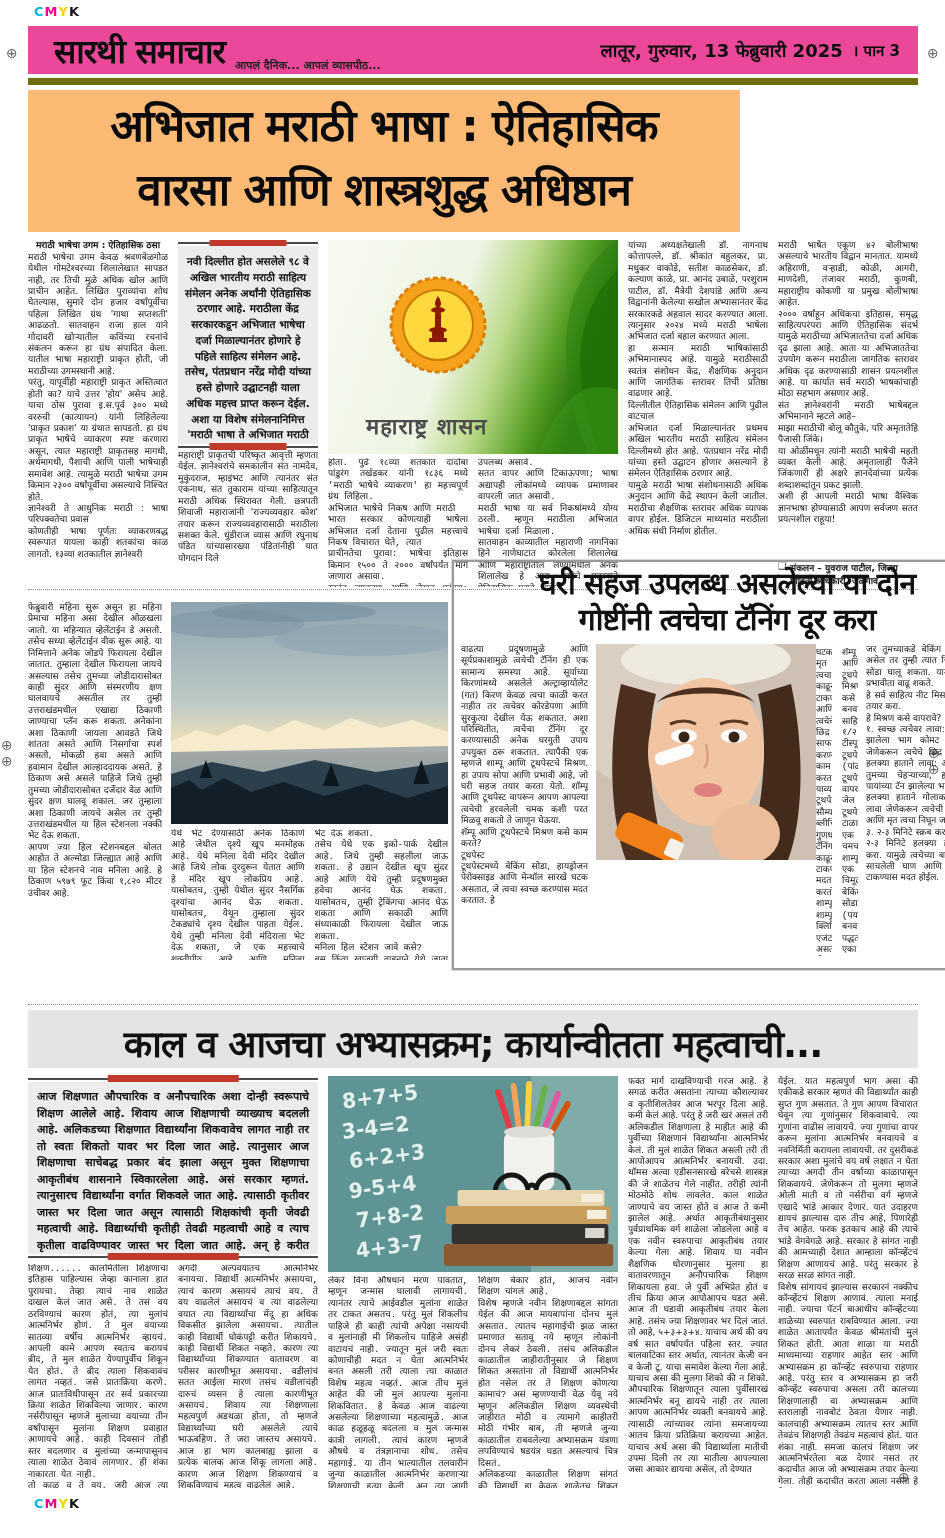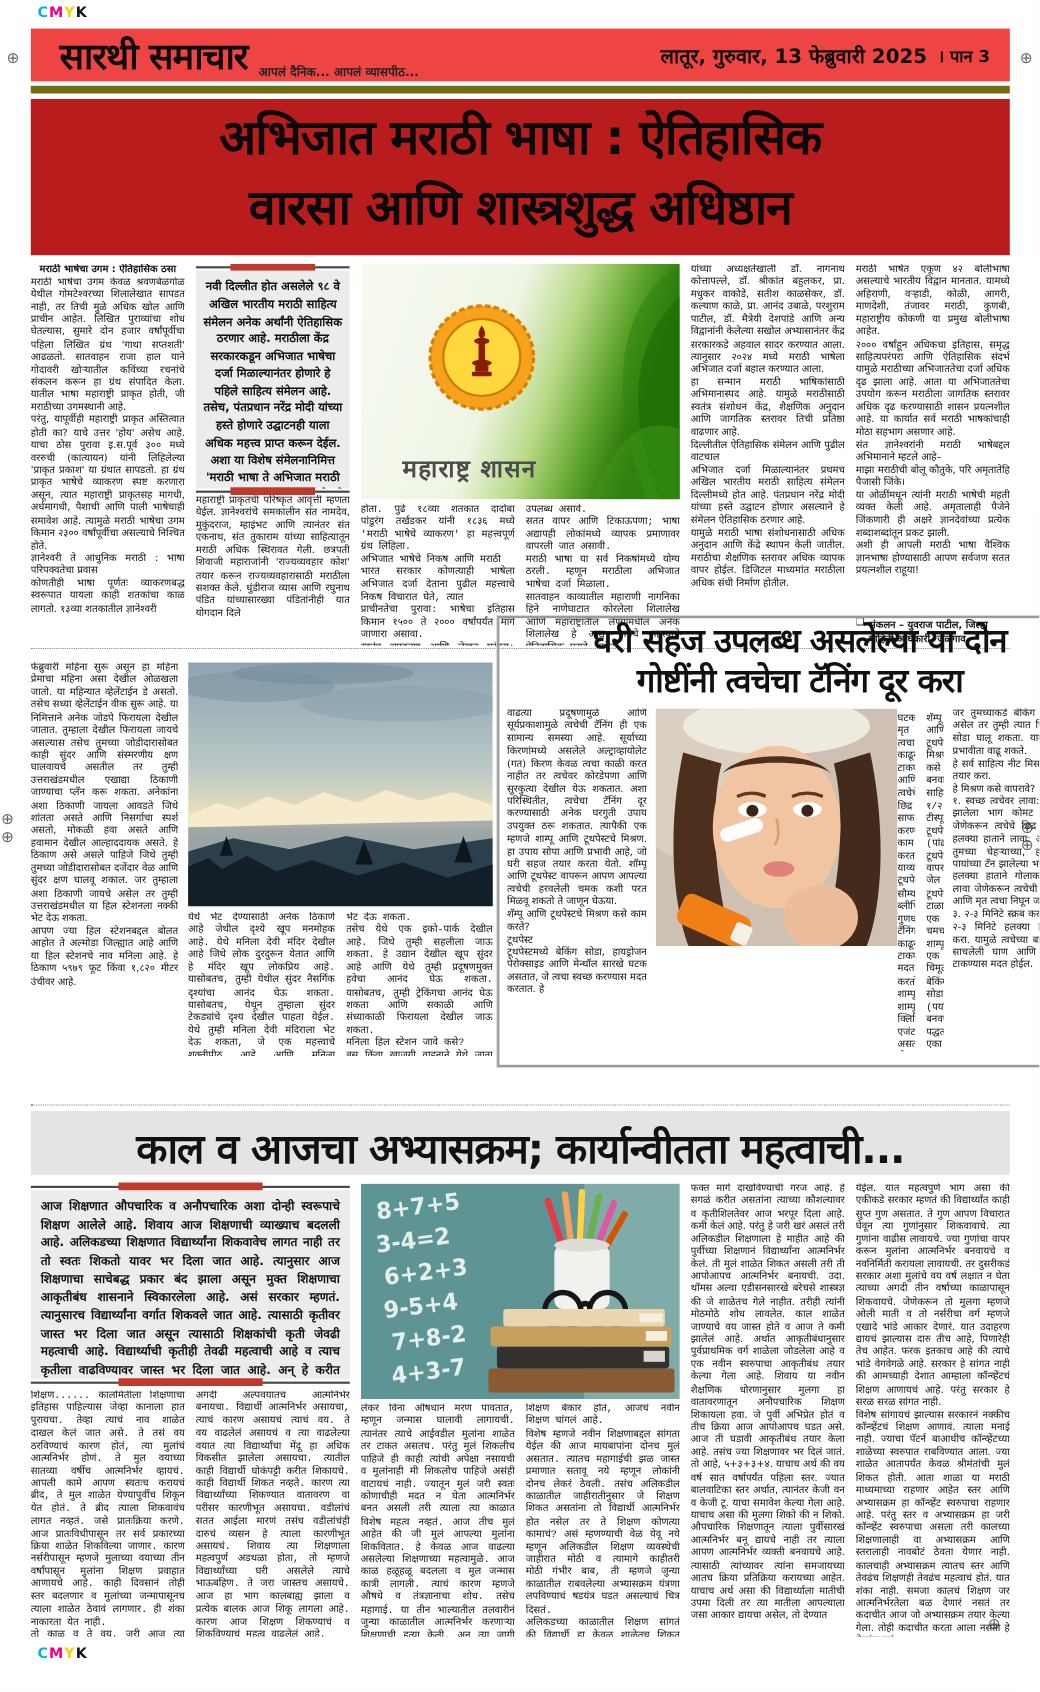--- a/index.html
+++ b/index.html
@@ -3,30 +3,30 @@
 <meta charset="utf-8">
 <style>
   html,body{margin:0;padding:0;background:#f5f5f5;}
   .page{position:relative;width:945px;height:1538px;background:#ffffff;font-family:"DejaVu Sans",sans-serif;color:#111;overflow:hidden;margin:0 auto;}
   .regmark{position:absolute;font-size:14px;color:#666;line-height:1;}
   .cmyk{position:absolute;font-size:13px;font-weight:bold;letter-spacing:1px;}
   .cmyk span{display:inline-block;}
   .c-c{color:#00b3e3;} .c-m{color:#ec008c;} .c-y{color:#f5d400;} .c-k{color:#141414;}
 
   
-  .header{position:absolute;left:28px;top:26px;width:890px;height:48px;background:#ef4444;display:flex;align-items:center;}
+  .header{position:absolute;left:28px;top:26px;width:890px;height:48px;background:#ec4899;display:flex;align-items:center;}
   .brand{font-size:33px;font-weight:bold;color:#0d0d0d;padding-left:26px;white-space:nowrap;letter-spacing:-1px;}
   .tagline{font-size:11px;font-weight:bold;color:#222;margin-left:10px;margin-top:28px;white-space:nowrap;}
   .hspace{flex:1;}
   .dateline{font-size:18px;font-weight:bold;color:#0d0d0d;white-space:nowrap;}
   .pageno{font-size:15px;font-weight:bold;color:#0d0d0d;margin:0 18px 0 10px;white-space:nowrap;}
   .olivebar{position:absolute;left:28px;top:78px;width:890px;height:7px;background:#6d6d12;}
 
   
-  .a1-head{position:absolute;left:28px;top:90px;width:890px;height:142px;background:#b91c1c;text-align:center;padding-top:4px;box-sizing:border-box;}
+  .a1-head{position:absolute;left:28px;top:90px;width:712px;height:142px;background:#fdba74;text-align:center;padding-top:4px;box-sizing:border-box;}
   .a1-head div{font-size:44px;font-weight:bold;line-height:64px;color:#0a0a0a;letter-spacing:-1px;}
   .a1-body{position:absolute;left:28px;top:240px;width:890px;height:347px;display:grid;grid-template-columns:repeat(6,1fr);column-gap:10px;}
   .a1-col{height:347px;overflow:hidden;}
   .colhead{font-weight:bold;text-align:center;font-size:9px;line-height:1.3;}
   .colbody{font-size:9px;line-height:1.27;text-align:justify;white-space:pre-line;overflow:hidden;color:#101010;}
   .rulebar{height:2px;background:#4a4a4a;position:relative;margin:2px 0;}
   .redtab{position:absolute;left:50%;transform:translateX(-50%);top:-3px;height:7px;background:#c0392b;}
   .redtab.w55{width:55%;} .redtab.w45{width:45%;}
   .introbox1{background:#ececec;padding:8px 6px;font-size:10.5px;font-weight:bold;line-height:1.5;text-align:center;height:182px;overflow:hidden;white-space:pre-line;}
   .centerblock{grid-column:3/5;display:flex;flex-direction:column;height:347px;justify-content:flex-end;}

